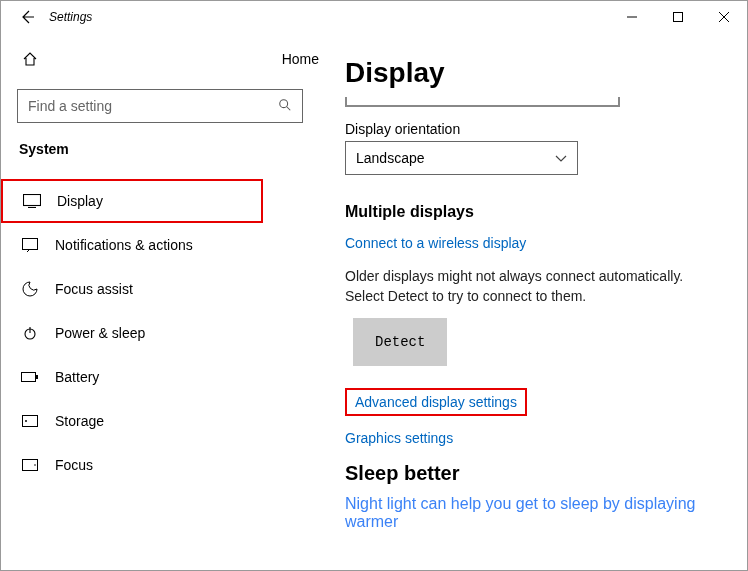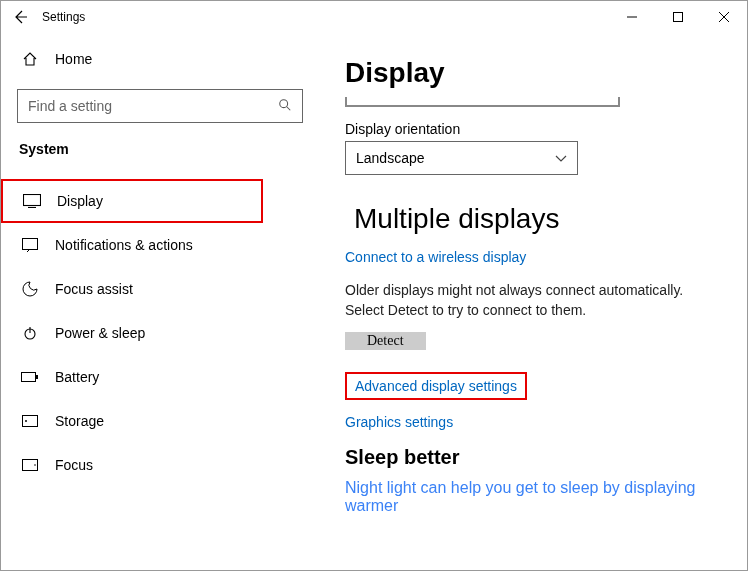--- a/index.html
+++ b/index.html
@@ -16,21 +16,22 @@
     .titlebar {
       height: 32px;
       display: flex;
       align-items: center;
       justify-content: space-between;
     }
     .titlebar-left {
       display: flex;
       align-items: center;
       gap: 12px;
-      padding-left: 9px;
+      padding-left: 16px;
+      font-style: italic;
     }
     .titlebar-back {
       width: 20px; height: 20px;
       display: flex; align-items: center; justify-content: center;
       cursor: pointer;
     }
     .titlebar-title {
       font-size: 12px;
     }
     .titlebar-controls {
@@ -45,24 +46,25 @@
       display: flex;
       height: calc(100% - 32px);
     }
     .sidebar {
       width: 318px;
       padding: 12px 0 0 0;
     }
     .home-row {
       display: flex;
       align-items: center;
-      gap: 16px;
+      gap: 0;
       padding: 6px 0 6px 20px;
       cursor: pointer;
       margin-bottom: 16px;
+      justify-content: space-between;
     }
     .home-row .icon-slot { width: 18px; display:flex; align-items:center; justify-content:center; }
     .search-box {
       margin: 0 16px 18px 16px;
       border: 1px solid #666;
       height: 34px;
       display: flex;
       align-items: center;
       justify-content: space-between;
       padding: 0 10px;
@@ -128,46 +130,46 @@
       height: 34px;
       border: 1px solid #666;
       display: flex;
       align-items: center;
       justify-content: space-between;
       padding: 0 10px;
       cursor: pointer;
       margin-bottom: 28px;
     }
     .section-header {
-      font-size: 28px;
-      font-weight: 400;
+      font-size: 16px;
+      font-weight: 700;
       margin-bottom: 14px;
-      margin-left: 9px;
     }
     .link {
       color: #0067c0;
       cursor: pointer;
       font-size: 14px;
       display: inline-block;
     }
     .link-block { margin-bottom: 16px; }
     .body-text {
       font-size: 14px;
       color: #222;
       line-height: 1.4;
       margin-bottom: 12px;
     }
     .btn-detect {
       background: #ccc;
       border: none;
-      padding: 1px 22px;
-      font-size: 14px;
-      cursor: pointer;
-      font-family: Liberation Serif, serif;
+      padding: 16px 22px;
+      font-size: 14px;
+      cursor: pointer;
+      font-family: Liberation Mono, monospace;
       margin-bottom: 22px;
+      margin-left: 8px;
     }
     .highlight-red-link {
       border: 2px solid #e60000;
       padding: 4px 8px;
       display: inline-block;
       margin-bottom: 14px;
     }
     .sleep-header { font-size: 20px; font-weight: 600; margin-bottom: 10px; margin-top: 6px; }
     .sleep-text { font-size: 16px; color: #3b82f6; }
     .wrap { position: relative; width: 100%; height: 100%; }

